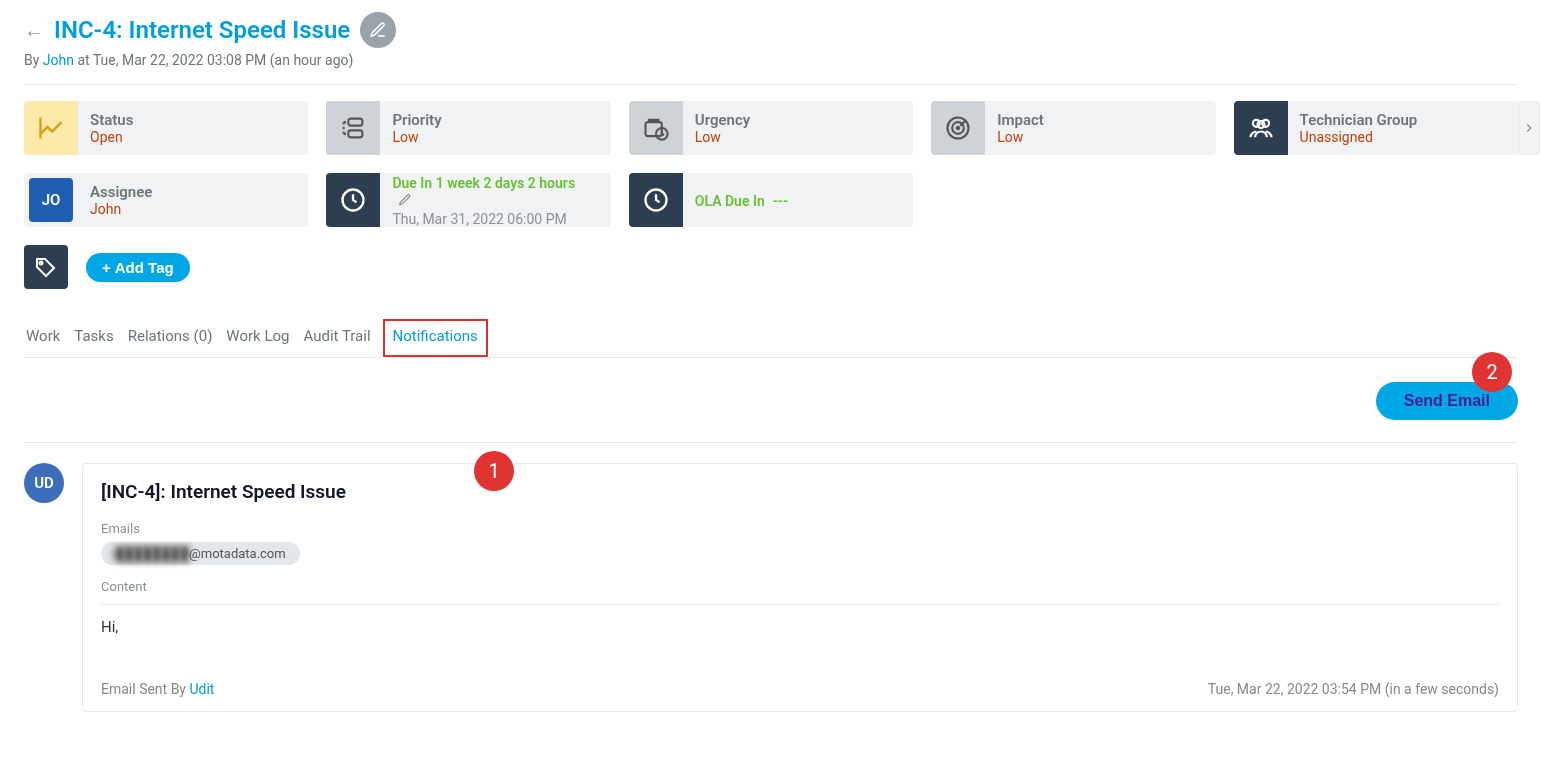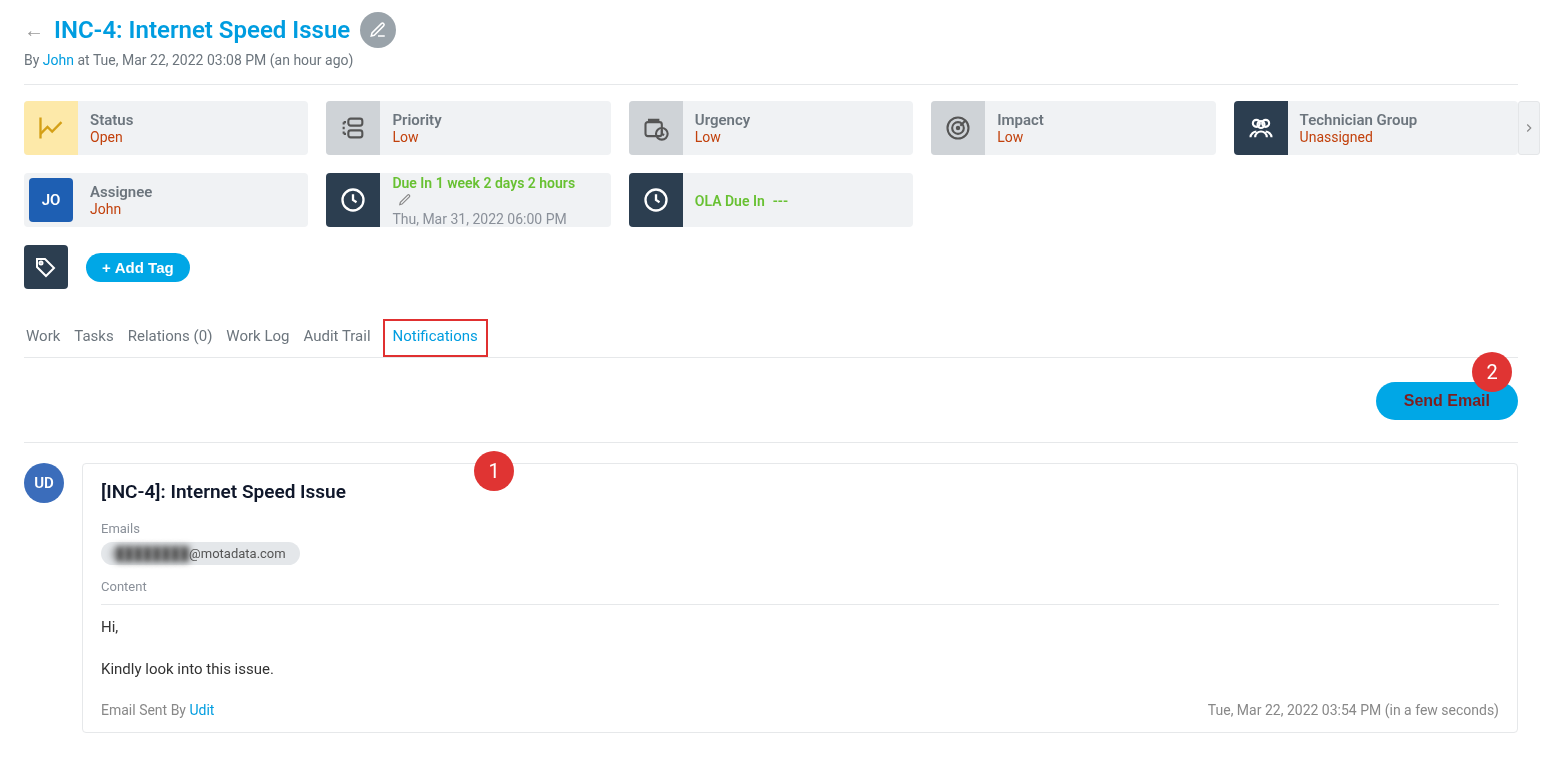--- a/index.html
+++ b/index.html
@@ -36,21 +36,21 @@
   .tag-icon-box { width: 44px; height: 44px; background: #2c3e50; border-radius: 4px; display: flex; align-items: center; justify-content: center; }
   .tag-icon-box svg { width: 24px; height: 24px; stroke: #fff; }
   .add-tag-btn { background: #00a7e6; color: #fff; border: none; border-radius: 18px; padding: 6px 16px; font-size: 15px; font-weight: 600; cursor: pointer; display: flex; align-items: center; gap: 4px; }
 
   .tabs { display: flex; gap: 10px; margin-top: 30px; border-bottom: 1px solid #e6e8ea; position: relative; }
   .tab { color: #6c757d; font-size: 15px; padding: 8px 2px 12px 2px; cursor: pointer; }
   .tab.active { color: #009de0; border-bottom: 3px solid #009de0; }
   .tab.highlighted { border: 2px solid #e03030; padding: 6px 8px 10px 8px; }
 
   .send-email-row { display: flex; justify-content: flex-end; margin-top: 24px; position: relative; }
-  .send-email-btn { background: #00a7e6; color: #7f1d1d; border: none; border-radius: 22px; padding: 10px 28px; font-size: 16px; font-weight: 600; cursor: pointer; }
+  .send-email-btn { background: #00a7e6; color: #4c1d95; border: none; border-radius: 22px; padding: 10px 28px; font-size: 16px; font-weight: 600; cursor: pointer; }
   .badge-pointer { position: absolute; width: 40px; height: 40px; border-radius: 50%; background: #e03433; color: #fff; display: flex; align-items: center; justify-content: center; font-size: 20px; font-weight: 400; z-index: 5; }
   .divider2 { border: none; border-top: 1px solid #e6e8ea; margin: 22px 0 14px 0; }
 
   .notification-row { display: flex; gap: 18px; align-items: flex-start; padding: 6px 0; }
   .ud-avatar { width: 40px; height: 40px; border-radius: 50%; background: #3b6dbb; color: #fff; display: flex; align-items: center; justify-content: center; font-weight: 600; font-size: 15px; flex-shrink: 0; }
   .notification-card { flex: 1; border: 1px solid #e6e8ea; border-radius: 4px; padding: 16px 18px 14px 18px; position: relative; }
   .notif-title { font-size: 19px; font-weight: 600; color: #0f172a; margin-bottom: 18px; }
   .notif-label { font-size: 13px; color: #8a9099; margin-bottom: 6px; }
   .email-chip { display: inline-block; background: #e4e7ea; border-radius: 14px; padding: 4px 14px 4px 10px; font-size: 13px; color: #555; }
   .email-chip .blur { color: transparent; text-shadow: 0 0 6px rgba(80,80,80,1); }
@@ -242,21 +242,20 @@
       <div class="notif-title">[INC-4]: Internet Speed Issue</div>
       <div class="notif-label">Emails</div>
       <div class="email-chip">
         <span class="blur">r████████</span><span>@motadata.com</span>
       </div>
       <div class="notif-label" style="margin-top:14px;">Content</div>
       <div class="notif-content-line"></div>
       <div class="msg-text">
         <div>Hi,</div>
         <br>
-        <div>Kindly look into this issue.</div>
       </div>
       <div class="notif-footer">
         <div>
           <span>Email Sent By</span>
           <span class="sender">Udit</span>
         </div>
         <div>Tue, Mar 22, 2022 03:54 PM (in a few seconds)</div>
       </div>
     </div>
   </div>

